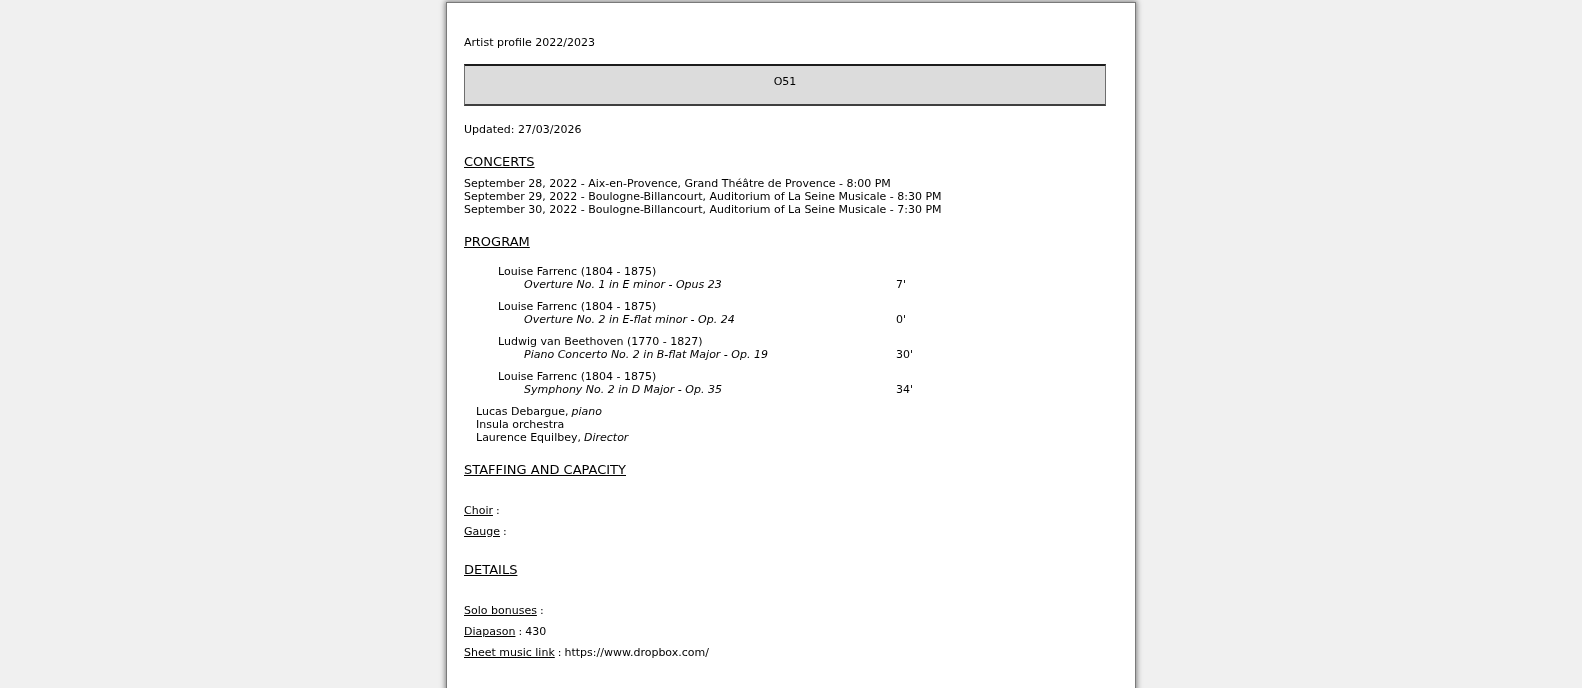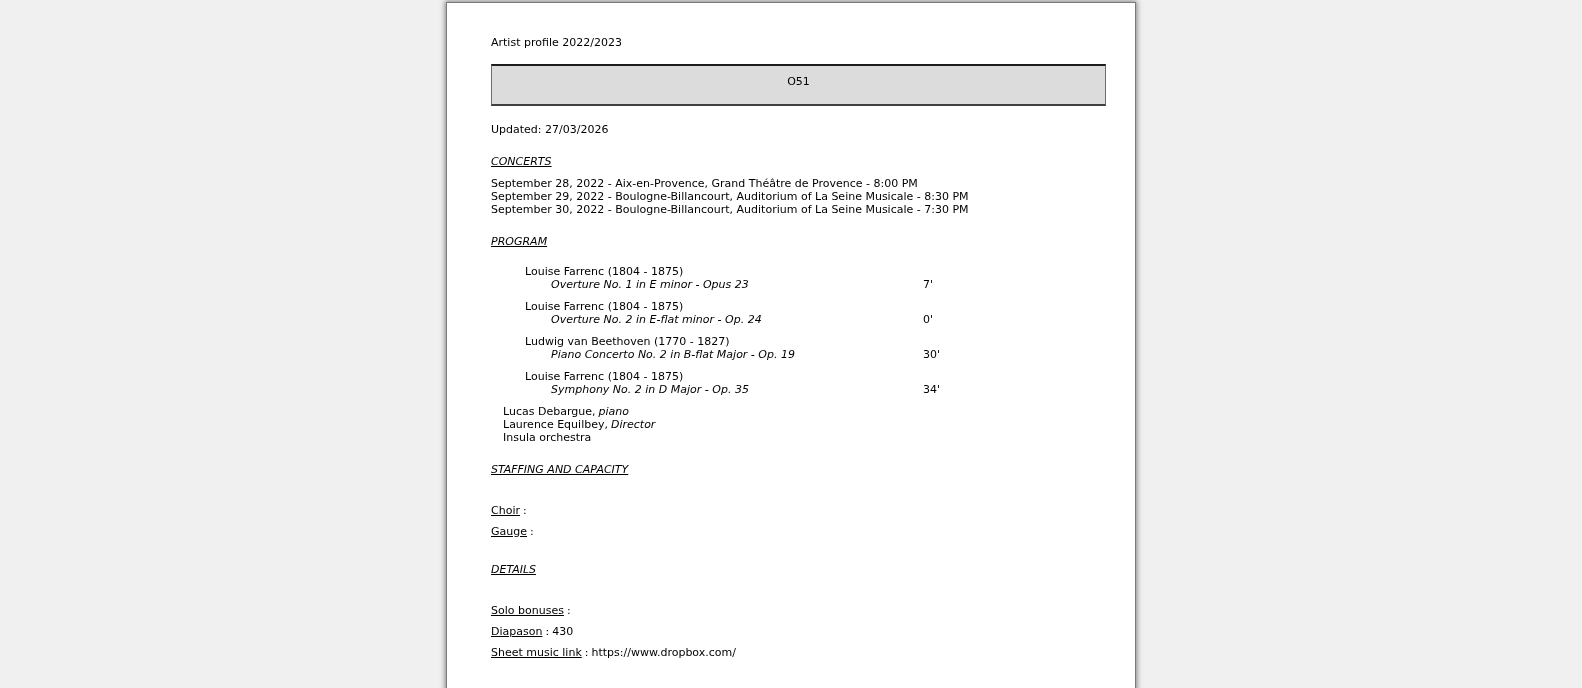--- a/index.html
+++ b/index.html
@@ -12,42 +12,41 @@
   }
   .page {
     position:absolute;
     left:446px; top:2px;
     width:690px; height:700px;
     background:#ffffff;
     border:1px solid #7a7a7a;
     box-shadow:0 0 5px 1px rgba(40,40,40,0.55);
   }
   .content {
-    padding:33px 29px 0 44px;
+    padding:33px 29px 0 17px;
     font-size:11px;
     line-height:13px;
   }
   .artist-profile { }
   .title-box {
     margin-top:15px;
     height:42px;
     background:#dcdcdc;
     border:1px solid #6e6e6e;
     border-top:2px solid #1c1c1c;
     border-bottom:2px solid #3f3f3f;
     text-align:center;
     padding-top:9px;
   }
   .updated { margin-top:17px; }
   .section-heading {
     margin-top:18px;
-    font-size:11px;
+    font-size:13px;
     line-height:15px;
     text-decoration:underline;
-    font-style:italic;
   }
   .section-heading.details-gap { margin-top:24px; }
   .concert-list { margin-top:8px; }
   .program-entries { margin-top:16px; }
   .entry + .entry { margin-top:9px; }
   .composer { padding-left:34px; }
   .workline { position:relative; padding-left:60px; font-style:italic; }
   .duration { position:absolute; left:432px; top:0; font-style:normal; }
   .credits { margin-top:9px;margin-left:12px; }
   .it { font-style:italic; margin-left:3px; }
@@ -106,22 +105,22 @@
         <div class="composer">Louise Farrenc (1804 - 1875)</div>
         <div class="workline">
           <span>Symphony No. 2 in D Major - Op. 35</span>
           <span class="duration">34'</span>
         </div>
       </div>
     </div>
 
     <div class="credits">
       <div><span>Lucas Debargue,</span><span class="it">piano</span></div>
+      <div><span>Insula orchestra</span><span class="it"></span></div>
       <div><span>Laurence Equilbey,</span><span class="it">Director</span></div>
-      <div><span>Insula orchestra</span><span class="it"></span></div>
     </div>
 
     <div class="section-heading">STAFFING AND CAPACITY</div>
     <div class="kv-group">
       <div class="kv"><span class="u">Choir</span><span class="sep">:</span><span class="kv-value"></span></div>
       <div class="kv"><span class="u">Gauge</span><span class="sep">:</span><span class="kv-value"></span></div>
     </div>
 
     <div class="section-heading details-gap">DETAILS</div>
     <div class="kv-group">

